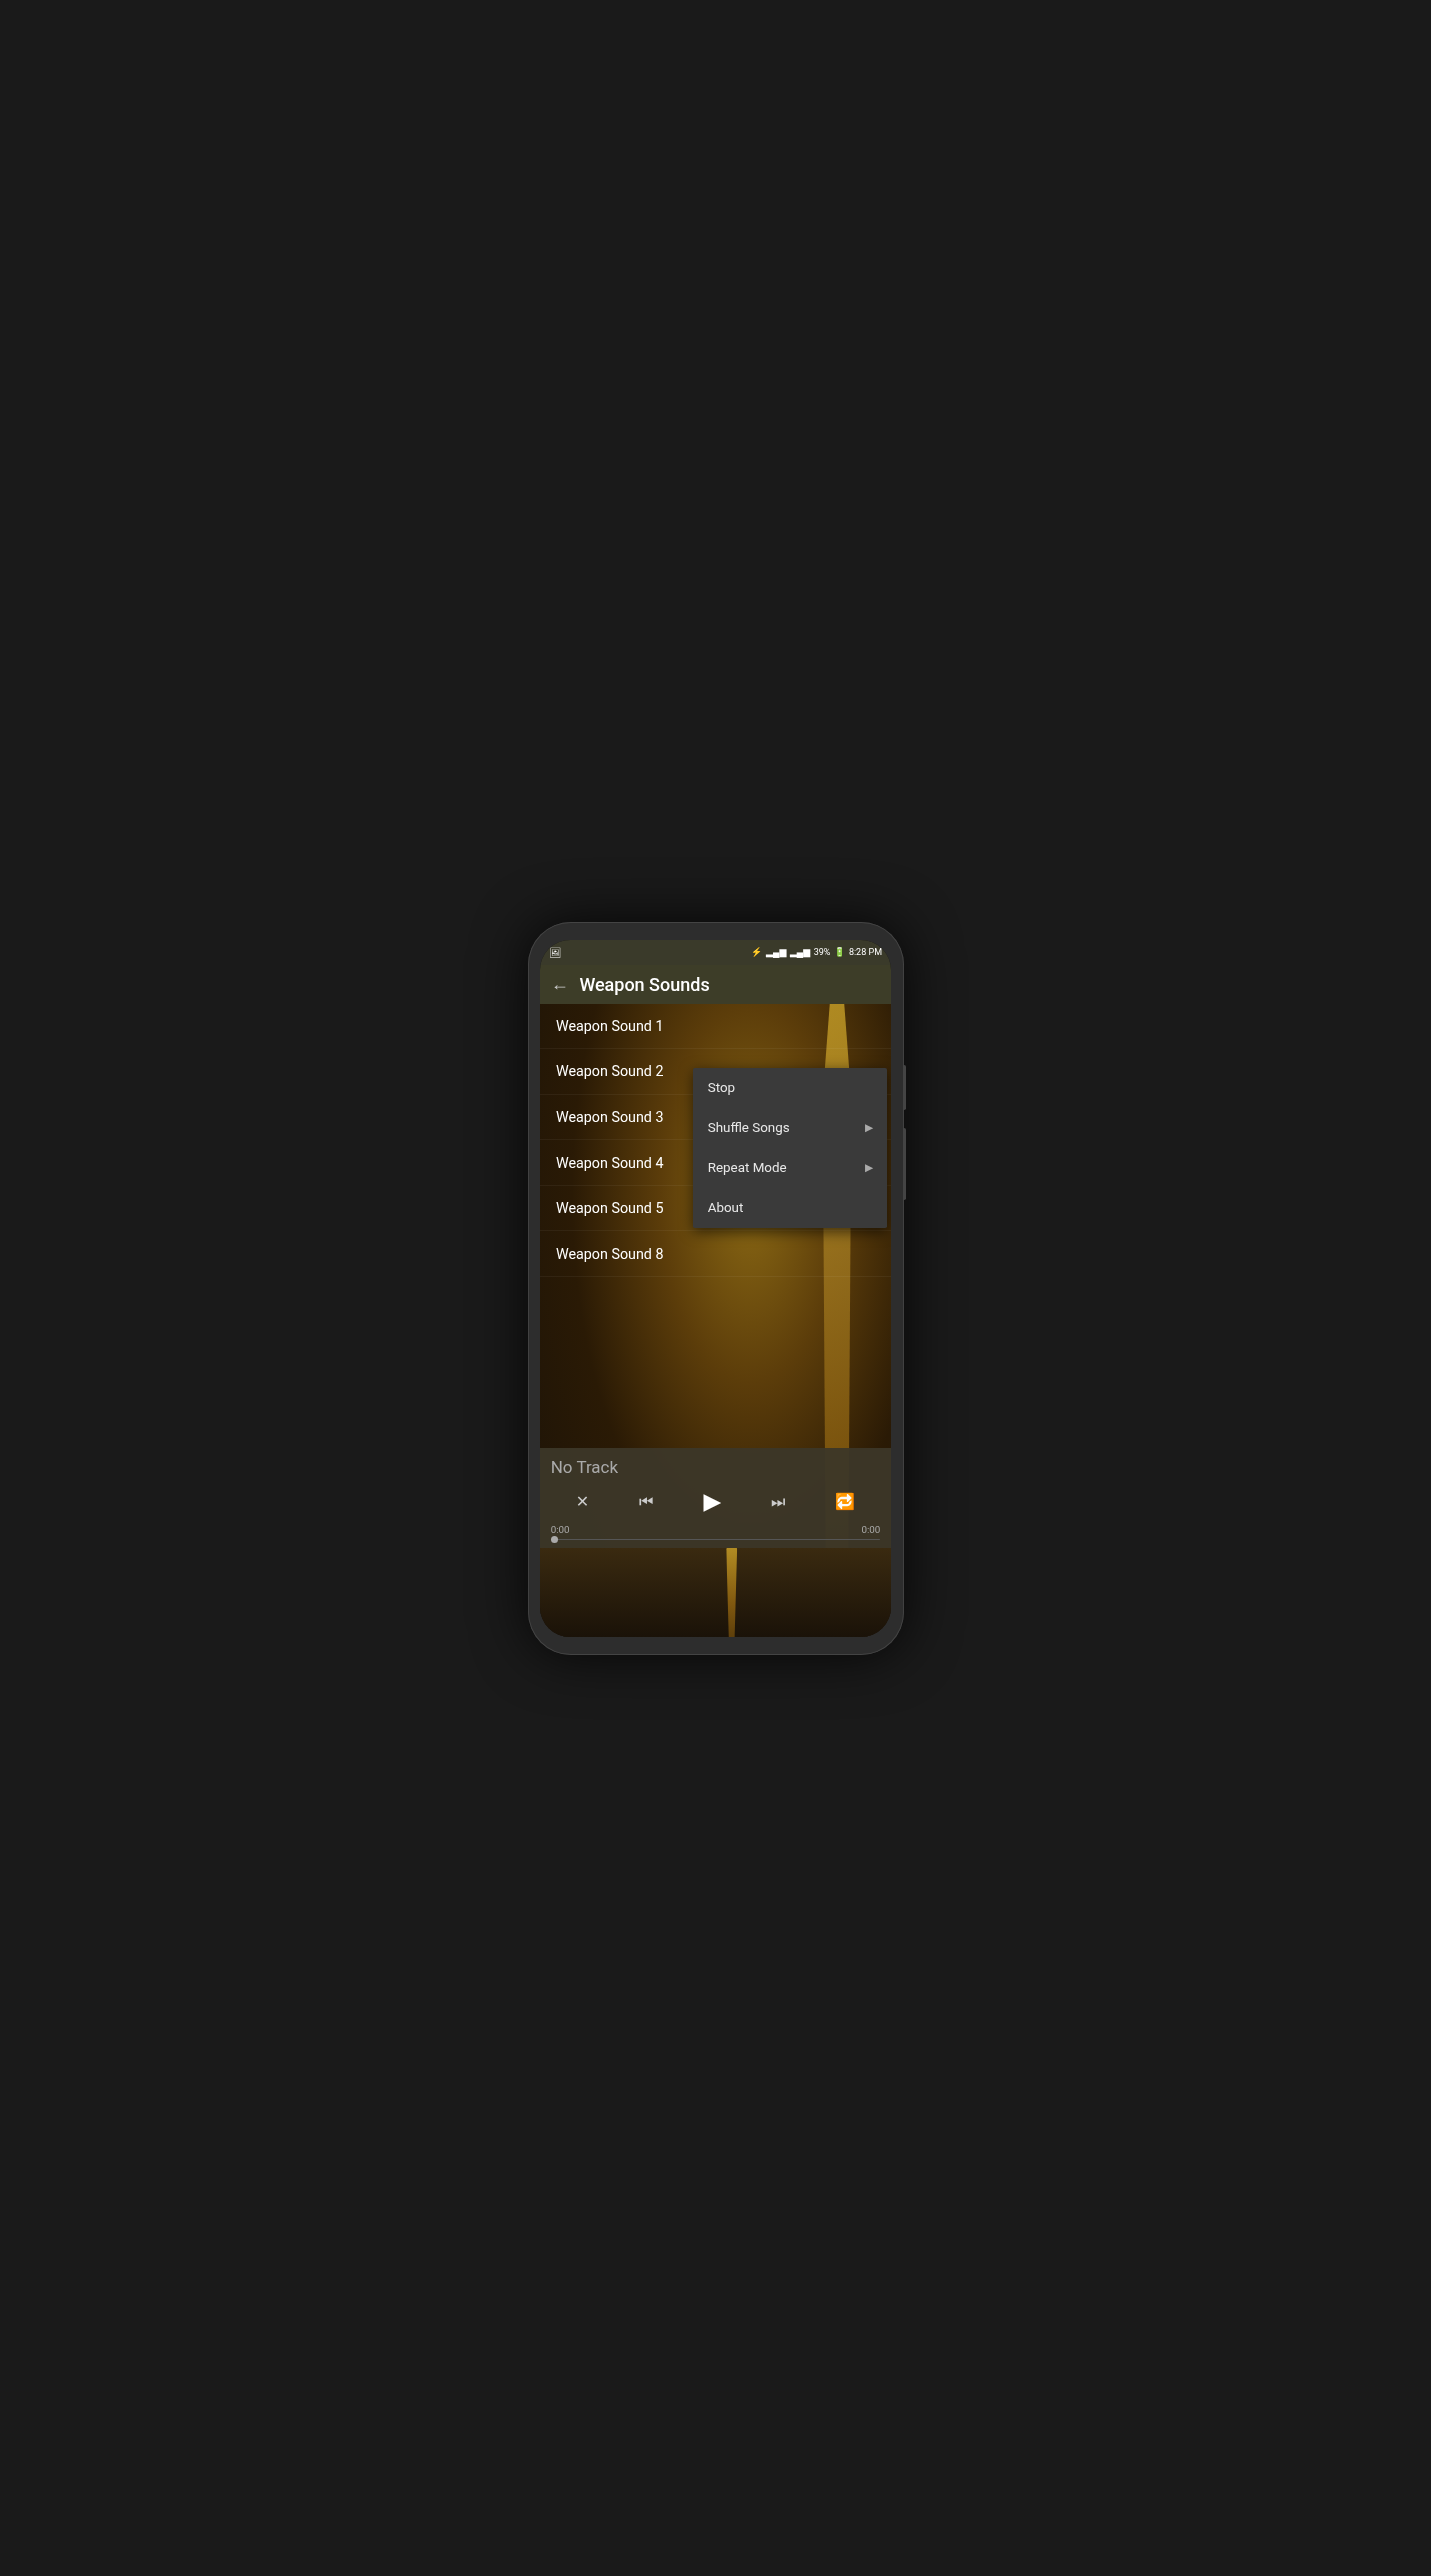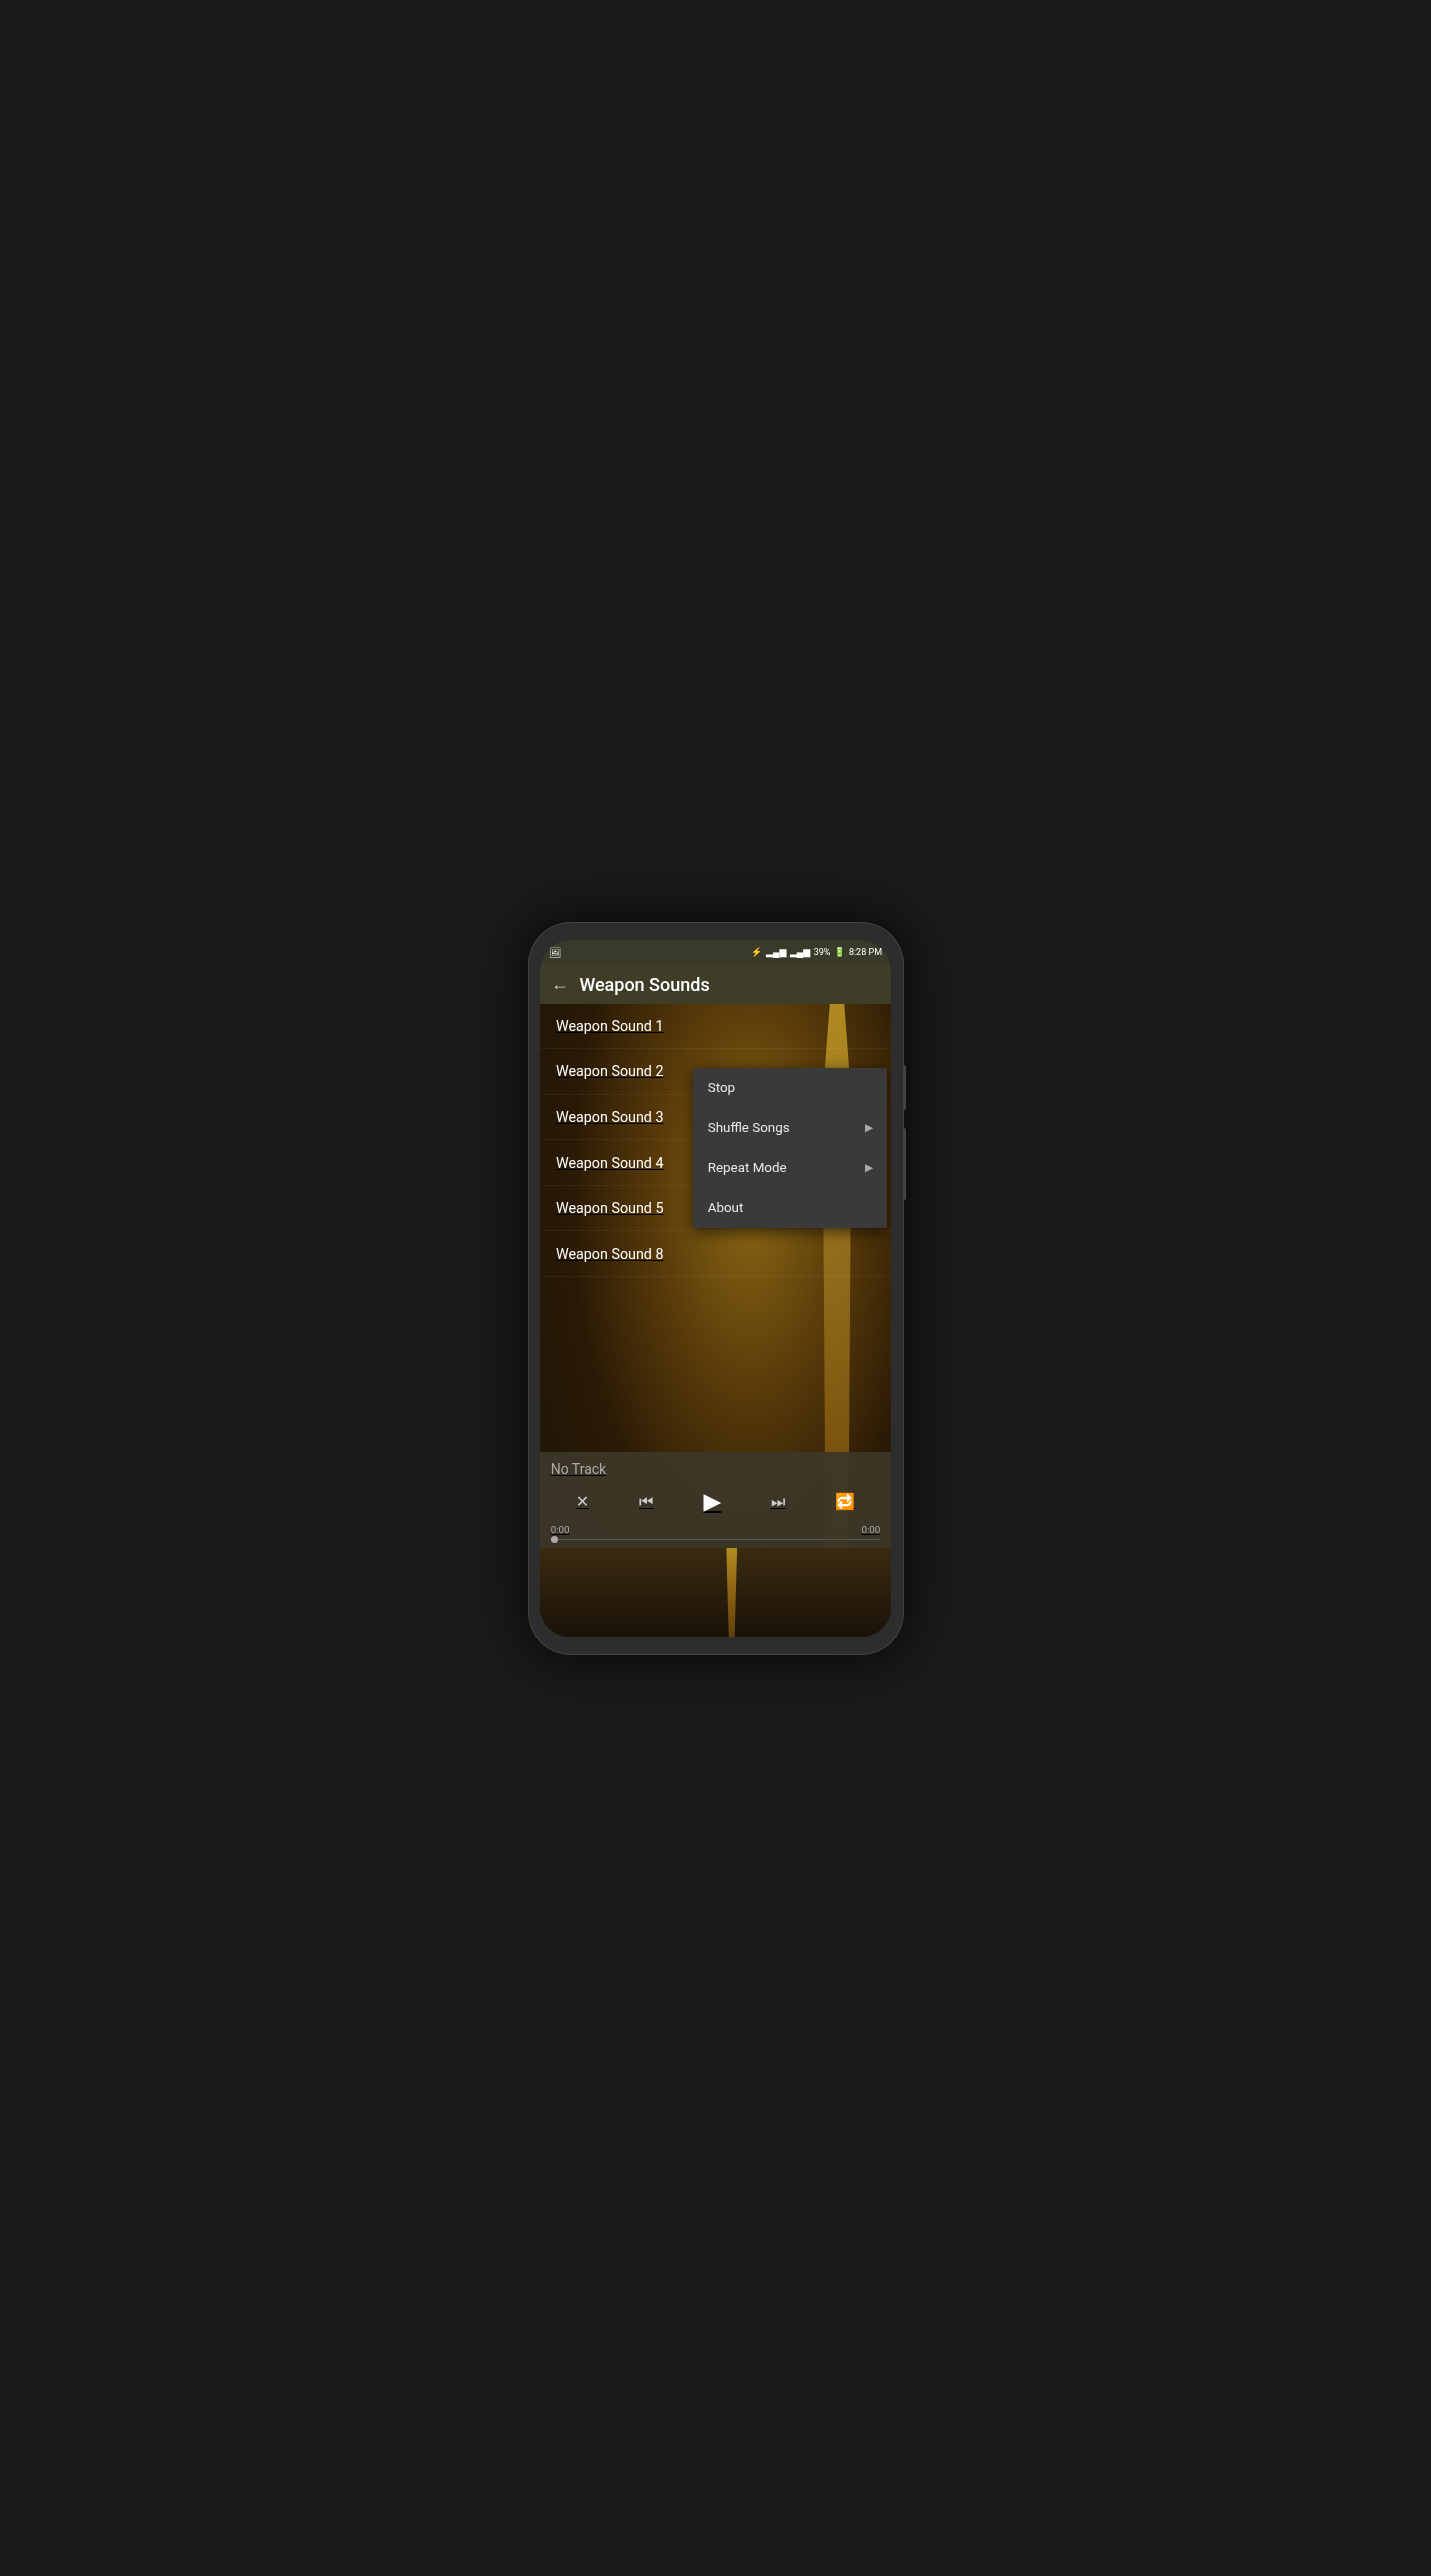--- a/index.html
+++ b/index.html
@@ -159,21 +159,21 @@
     
     .player-bar {
       background: rgba(60,55,40,0.95);
       padding: 9px 10.7px 7.2px;
       position: relative;
       z-index: 10;
     }
 
     .no-track {
       color: #aaa;
-      font-size: 14px;
+      font-size: 17px;
       margin-bottom: 7.2px;
     }
 
     .player-controls {
       display: flex;
       align-items: center;
       justify-content: space-around;
       margin-bottom: 5.4px;
     }
 
@@ -300,21 +300,21 @@
           <span>🔋</span>
           <span>8:28 PM</span>
         </div>
       </div>
 
       <div class="app-bar">
         <span class="back-arrow">←</span>
         <span class="app-bar-title">Weapon Sounds</span>
       </div>
 
-      <div class="content-area" style="flex:1;display:flex;flex-direction:column;text-decoration:underline;">
+      <div class="content-area" style="flex:1;display:flex;flex-direction:column;">
         <div class="bg-image"></div>
 
         <div class="song-list">
 
         <div class="song-item">Weapon Sound 1</div>
             <div class="song-item">Weapon Sound 2</div>
             <div class="song-item">Weapon Sound 3</div>
             <div class="song-item">Weapon Sound 4</div>
             <div class="song-item">Weapon Sound 5</div>
             <div class="song-item">Weapon Sound 8</div>

